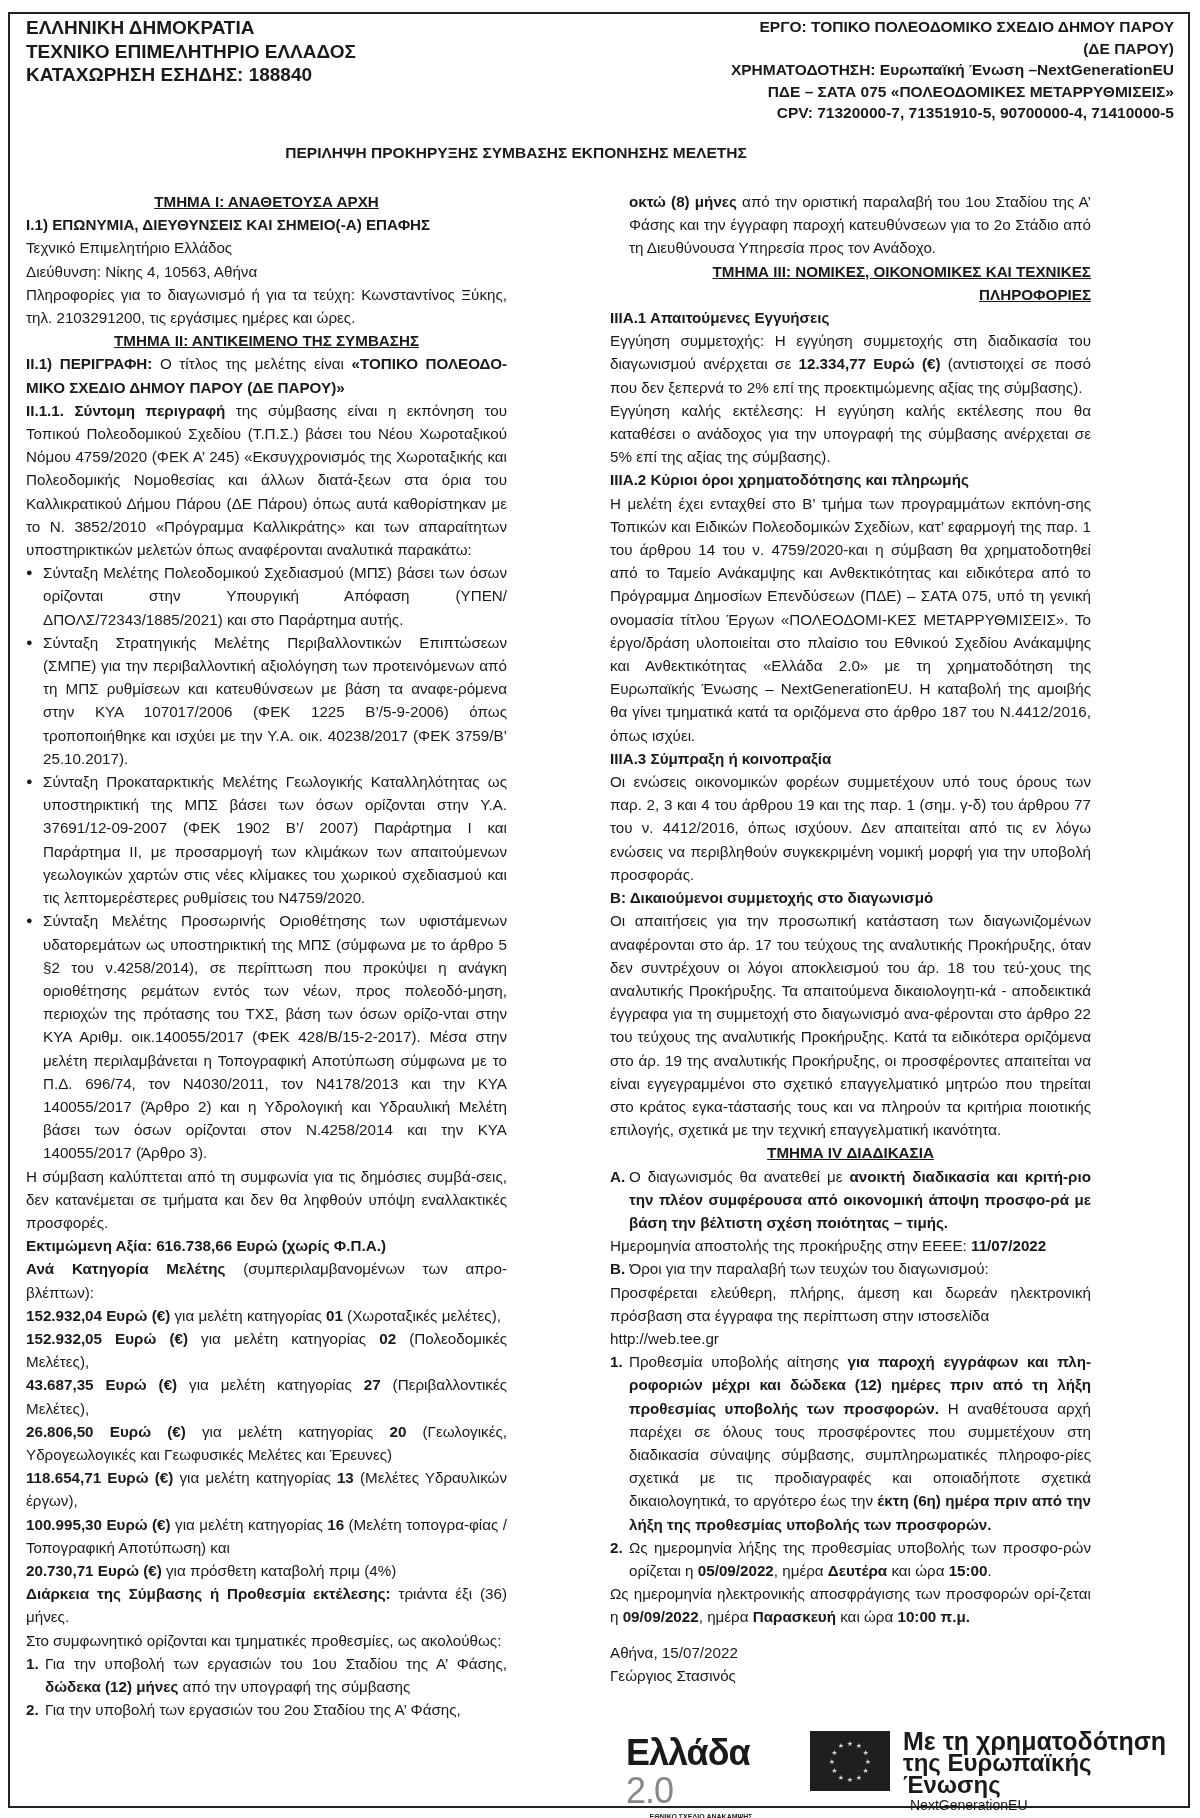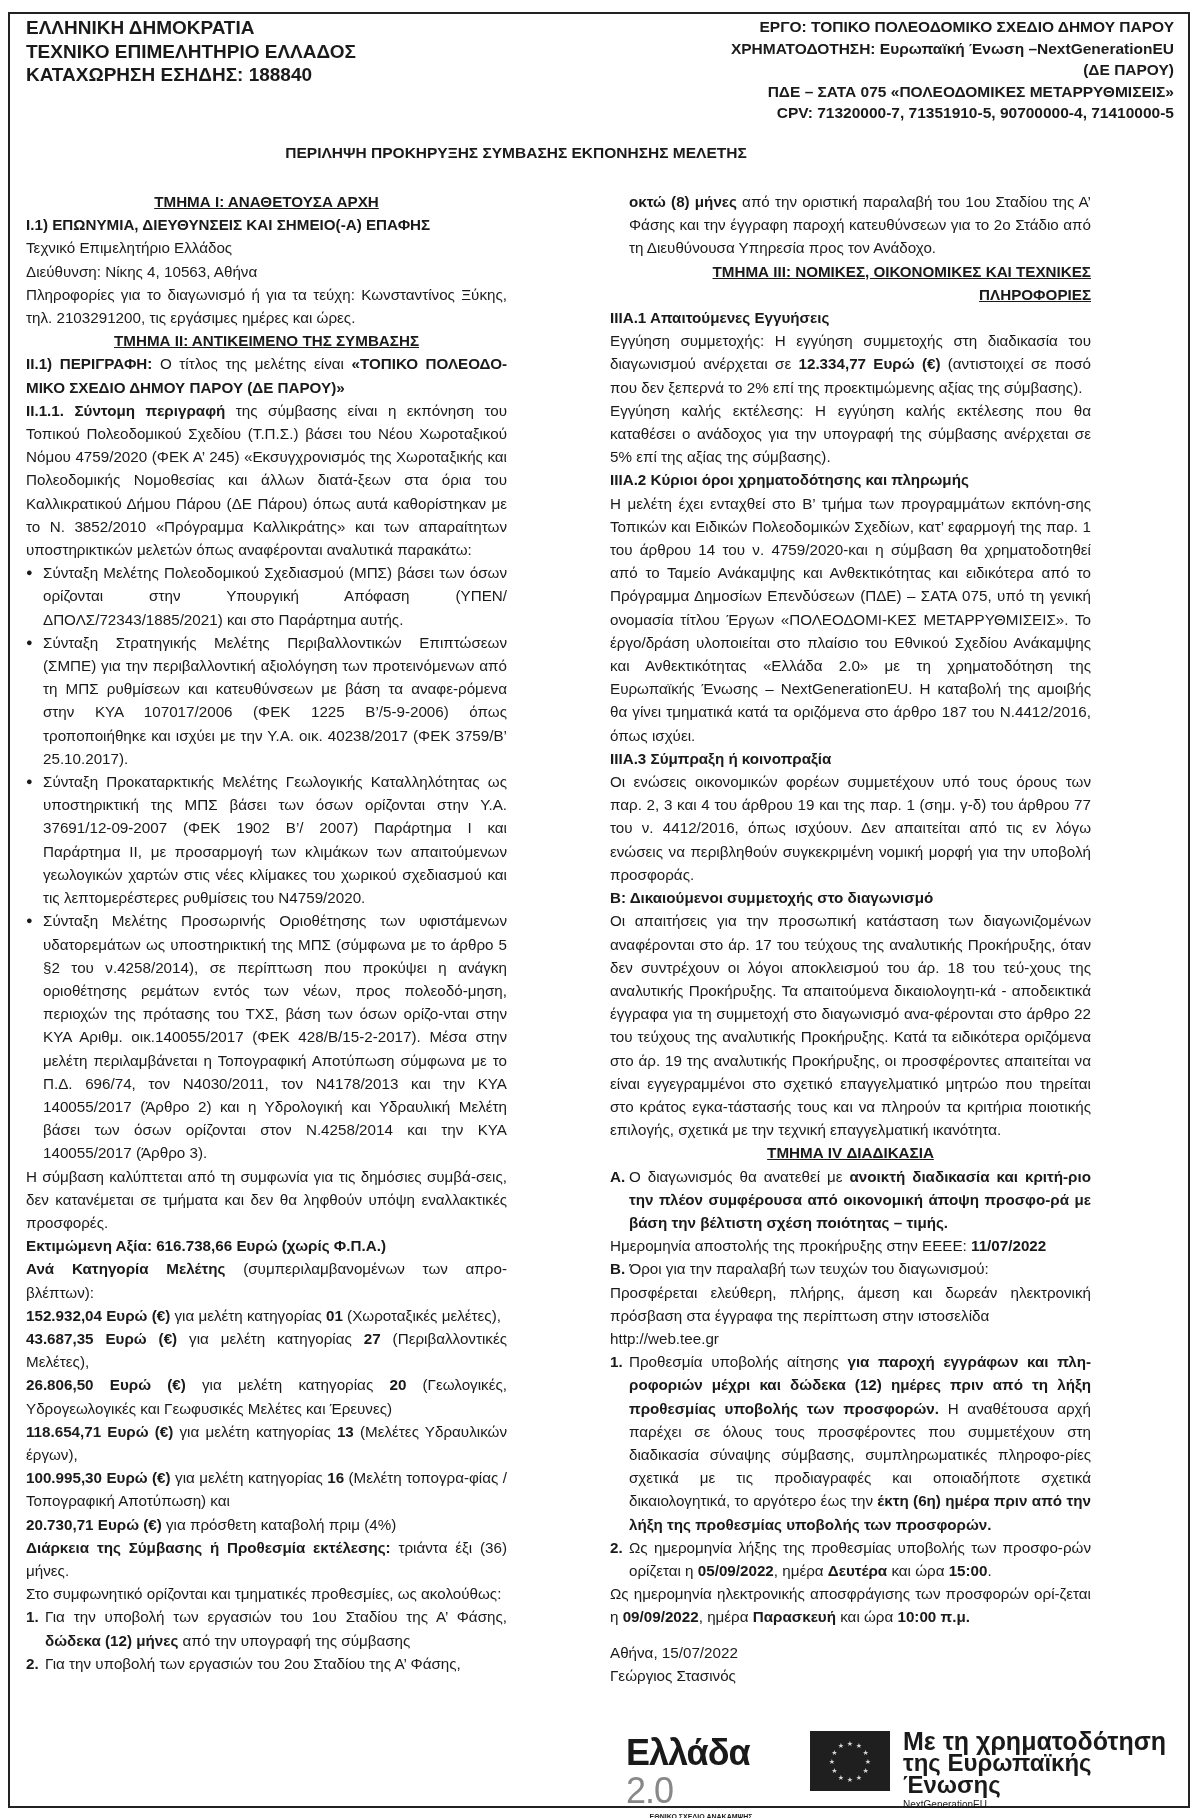--- a/index.html
+++ b/index.html
@@ -26,37 +26,37 @@
   .logos { position: absolute; left: 610px; top: 1731px; width: 560px; height: 70px; }
   .ellada { position: absolute; left: 16px; top: 3px; width: 150px; }
   .ellada .word { font-size: 36px; font-weight: bold; letter-spacing: -1px; line-height: 38px; }
   .ellada .ver { color: #888; font-weight: normal; }
   .ellada .sub { font-size: 7px; font-weight: bold; text-align: center; line-height: 8px; margin-top: 3px; }
   .euflag { position: absolute; left: 200px; top: 0; width: 80px; height: 60px; background: #1f1f1f; }
   .euflag svg { display: block; }
   .eutext { position: absolute; left: 293px; top: -1px; }
   .eutext .l1 { font-size: 25px; font-weight: bold; line-height: 22px; }
   .eutext .l2 { font-size: 24px; font-weight: bold; line-height: 22px; }
-  .eutext .l3 { font-size: 10px; line-height: 18px; }
+  .eutext .l3 { font-size: 14px; line-height: 18px; margin-left: 7px; }
 </style>
 </head>
 <body>
 
 <div class="frame"></div>
 
 <div class="hdr-left">
   <div>ΕΛΛΗΝΙΚΗ ΔΗΜΟΚΡΑΤΙΑ</div>
   <div>ΤΕΧΝΙΚΟ ΕΠΙΜΕΛΗΤΗΡΙΟ ΕΛΛΑΔΟΣ</div>
   <div>ΚΑΤΑΧΩΡΗΣΗ ΕΣΗΔΗΣ: 188840</div>
 </div>
 
 <div class="hdr-right">
   <div>ΕΡΓΟ: ΤΟΠΙΚΟ ΠΟΛΕΟΔΟΜΙΚΟ ΣΧΕΔΙΟ ΔΗΜΟΥ ΠΑΡΟΥ</div>
+  <div>(ΔΕ ΠΑΡΟΥ)</div>
   <div>ΧΡΗΜΑΤΟΔΟΤΗΣΗ: Ευρωπαϊκή Ένωση –NextGenerationEU</div>
-  <div>(ΔΕ ΠΑΡΟΥ)</div>
   <div>ΠΔΕ – ΣΑΤΑ 075 «ΠΟΛΕΟΔΟΜΙΚΕΣ ΜΕΤΑΡΡΥΘΜΙΣΕΙΣ»</div>
   <div>CPV: 71320000-7, 71351910-5, 90700000-4, 71410000-5</div>
 </div>
 
 <div class="title">
   <div>ΠΕΡΙΛΗΨΗ ΠΡΟΚΗΡΥΞΗΣ ΣΥΜΒΑΣΗΣ ΕΚΠΟΝΗΣΗΣ ΜΕΛΕΤΗΣ</div>
 </div>
 
 <div class="col col-left">
   <p class="sec">ΤΜΗΜΑ Ι: ΑΝΑΘΕΤΟΥΣΑ ΑΡΧΗ</p>
@@ -70,20 +70,21 @@
   <p><span class="b">ΙΙ.1.1. Σύντομη περιγραφή</span><span> της σύμβασης είναι η εκπόνηση του Τοπικού Πολεοδομικού Σχεδίου (Τ.Π.Σ.) βάσει του Νέου Χωροταξικού Νόμου 4759/2020 (ΦΕΚ Α’ 245) «Εκσυγχρονισμός της Χωροταξικής και Πολεοδομικής Νομοθεσίας και άλλων διατά-ξεων στα όρια του Καλλικρατικού Δήμου Πάρου (ΔΕ Πάρου) όπως αυτά καθορίστηκαν με το Ν. 3852/2010 «Πρόγραμμα Καλλικράτης» και των απαραίτητων υποστηρικτικών μελετών όπως αναφέρονται αναλυτικά παρακάτω:</span></p>
   <p class="bul">Σύνταξη Μελέτης Πολεοδομικού Σχεδιασμού (ΜΠΣ) βάσει των όσων ορίζονται στην Υπουργική Απόφαση (ΥΠΕΝ/ΔΠΟΛΣ/72343/1885/2021) και στο Παράρτημα αυτής.</p>
   <p class="bul">Σύνταξη Στρατηγικής Μελέτης Περιβαλλοντικών Επιπτώσεων (ΣΜΠΕ) για την περιβαλλοντική αξιολόγηση των προτεινόμενων από τη ΜΠΣ ρυθμίσεων και κατευθύνσεων με βάση τα αναφε-ρόμενα στην ΚΥΑ 107017/2006 (ΦΕΚ 1225 Β’/5-9-2006) όπως τροποποιήθηκε και ισχύει με την Υ.Α. οικ. 40238/2017 (ΦΕΚ 3759/Β’ 25.10.2017).</p>
   <p class="bul">Σύνταξη Προκαταρκτικής Μελέτης Γεωλογικής Καταλληλότητας ως υποστηρικτική της ΜΠΣ βάσει των όσων ορίζονται στην Υ.Α. 37691/12-09-2007 (ΦΕΚ 1902 Β’/ 2007) Παράρτημα Ι και Παράρτημα ΙΙ, με προσαρμογή των κλιμάκων των απαιτούμενων γεωλογικών χαρτών στις νέες κλίμακες του χωρικού σχεδιασμού και τις λεπτομερέστερες ρυθμίσεις του Ν4759/2020.</p>
   <p class="bul">Σύνταξη Μελέτης Προσωρινής Οριοθέτησης των υφιστάμενων υδατορεμάτων ως υποστηρικτική της ΜΠΣ (σύμφωνα με το άρθρο 5 §2 του ν.4258/2014), σε περίπτωση που προκύψει η ανάγκη οριοθέτησης ρεμάτων εντός των νέων, προς πολεοδό-μηση, περιοχών της πρότασης του ΤΧΣ, βάση των όσων ορίζο-νται στην ΚΥΑ Αριθμ. οικ.140055/2017 (ΦΕΚ 428/Β/15-2-2017). Μέσα στην μελέτη περιλαμβάνεται η Τοπογραφική Αποτύπωση σύμφωνα με το Π.Δ. 696/74, τον Ν4030/2011, τον Ν4178/2013 και την ΚΥΑ 140055/2017 (Άρθρο 2) και η Υδρολογική και Υδραυλική Μελέτη βάσει των όσων ορίζονται στον Ν.4258/2014 και την ΚΥΑ 140055/2017 (Άρθρο 3).</p>
   <p>Η σύμβαση καλύπτεται από τη συμφωνία για τις δημόσιες συμβά-σεις, δεν κατανέμεται σε τμήματα και δεν θα ληφθούν υπόψη εναλλακτικές προσφορές.</p>
   <p class="b">Εκτιμώμενη Αξία: 616.738,66 Ευρώ (χωρίς Φ.Π.Α.)</p>
   <p><span class="b">Ανά Κατηγορία Μελέτης</span><span> (συμπεριλαμβανομένων των απρο-βλέπτων):</span></p>
   <div id="cat-list">
       <p><span class="b">152.932,04 Ευρώ (€)</span><span> για μελέτη κατηγορίας </span><span class="b">01</span><span> (Χωροταξικές μελέτες),</span></p>
+      <p><span class="b">152.932,05 Ευρώ (€)</span><span> για μελέτη κατηγορίας </span><span class="b">02</span><span> (Πολεοδομικές Μελέτες),</span></p>
       <p><span class="b">43.687,35 Ευρώ (€)</span><span> για μελέτη κατηγορίας </span><span class="b">27</span><span> (Περιβαλλοντικές Μελέτες),</span></p>
       <p><span class="b">26.806,50 Ευρώ (€)</span><span> για μελέτη κατηγορίας </span><span class="b">20</span><span> (Γεωλογικές, Υδρογεωλογικές και Γεωφυσικές Μελέτες και Έρευνες)</span></p>
       <p><span class="b">118.654,71 Ευρώ (€)</span><span> για μελέτη κατηγορίας </span><span class="b">13</span><span> (Μελέτες Υδραυλικών έργων),</span></p>
       <p><span class="b">100.995,30 Ευρώ (€)</span><span> για μελέτη κατηγορίας </span><span class="b">16</span><span> (Μελέτη τοπογρα-φίας / Τοπογραφική Αποτύπωση) και</span></p>
       <p><span class="b">20.730,71 Ευρώ (€)</span><span> για πρόσθετη καταβολή πριμ (4%)</span><span class="b"></span><span></span></p>
     </div>
   <p><span class="b">Διάρκεια της Σύμβασης ή Προθεσμία εκτέλεσης:</span><span> τριάντα έξι (36) μήνες.</span></p>
   <p>Στο συμφωνητικό ορίζονται και τμηματικές προθεσμίες, ως ακολούθως:</p>
   <p class="num"><span class="n">1.</span><span>Για την υποβολή των εργασιών του 1ου Σταδίου της Α’ Φάσης, </span><span class="b">δώδεκα (12) μήνες</span><span> από την υπογραφή της σύμβασης</span></p>
   <p class="num"><span class="n">2.</span><span>Για την υποβολή των εργασιών του 2ου Σταδίου της Α’ Φάσης, </span></p>

